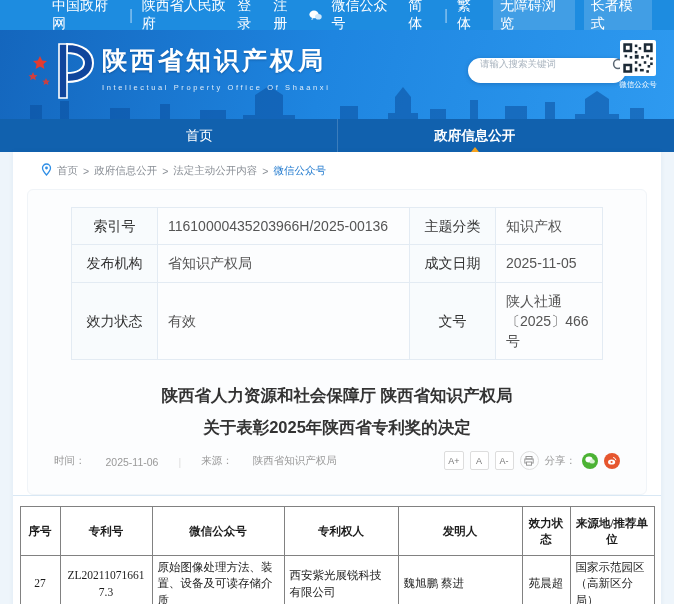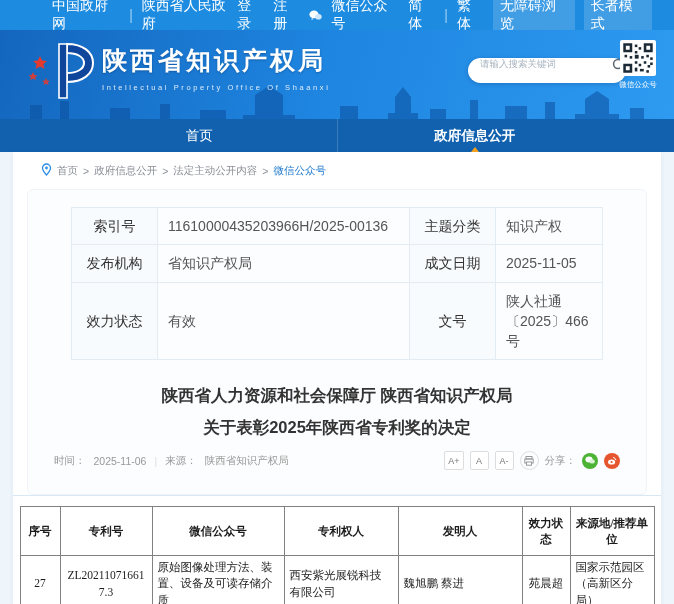--- a/index.html
+++ b/index.html
@@ -49,21 +49,21 @@
   .doc-info { width:532px; margin:4px auto; border-collapse:collapse; font-size:14px; color:#555; }
   .doc-info td { border:1px solid #e3ebf3; padding:8px 10px; line-height:1.45; }
   .doc-info td.lbl { width:86px; text-align:center; color:#333; background:#f8fbfd; white-space:nowrap; }
   .doc-info td.v1 { width:252px; }
   
   .article-title { text-align:center; font-weight:bold; font-size:16.5px; color:#333;
     line-height:1.9; margin:20px 34px 8px; }
   
   .meta { display:flex; justify-content:space-between; align-items:center; margin:4px 26px 0;
     font-size:10.5px; color:#999; padding-bottom:12px; }
-  .meta-left { display:flex; align-items:center; gap:8px; }
+  .meta-left { display:flex; align-items:flex-end; gap:20px; }
   .meta-right { display:flex; align-items:center; gap:6px; }
   .fontbox { min-width:19px; height:19px; border:1px solid #ddd; border-radius:2px; color:#777;
     font-size:9px; display:flex; align-items:center; justify-content:center; padding:0 3px;
     cursor:pointer; background:#fff; }
   .circle-icon { width:19px; height:19px; border:1px solid #ddd; border-radius:50%; display:flex;
     align-items:center; justify-content:center; cursor:pointer; }
   .share-dot { width:16px; height:16px; border-radius:50%; display:flex; align-items:center;
     justify-content:center; cursor:pointer; }
   .share-dot.wechat { background:#4cb334; }
   .share-dot.weibo { background:#e6562e; }

